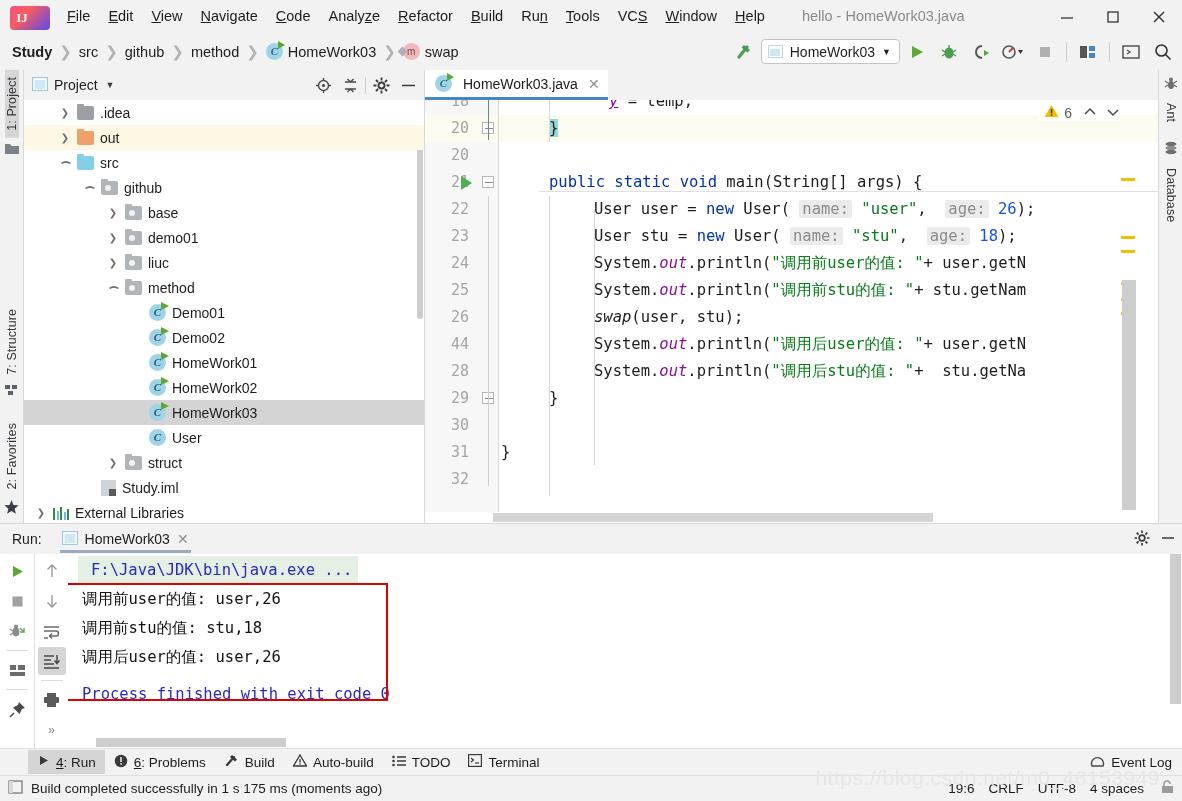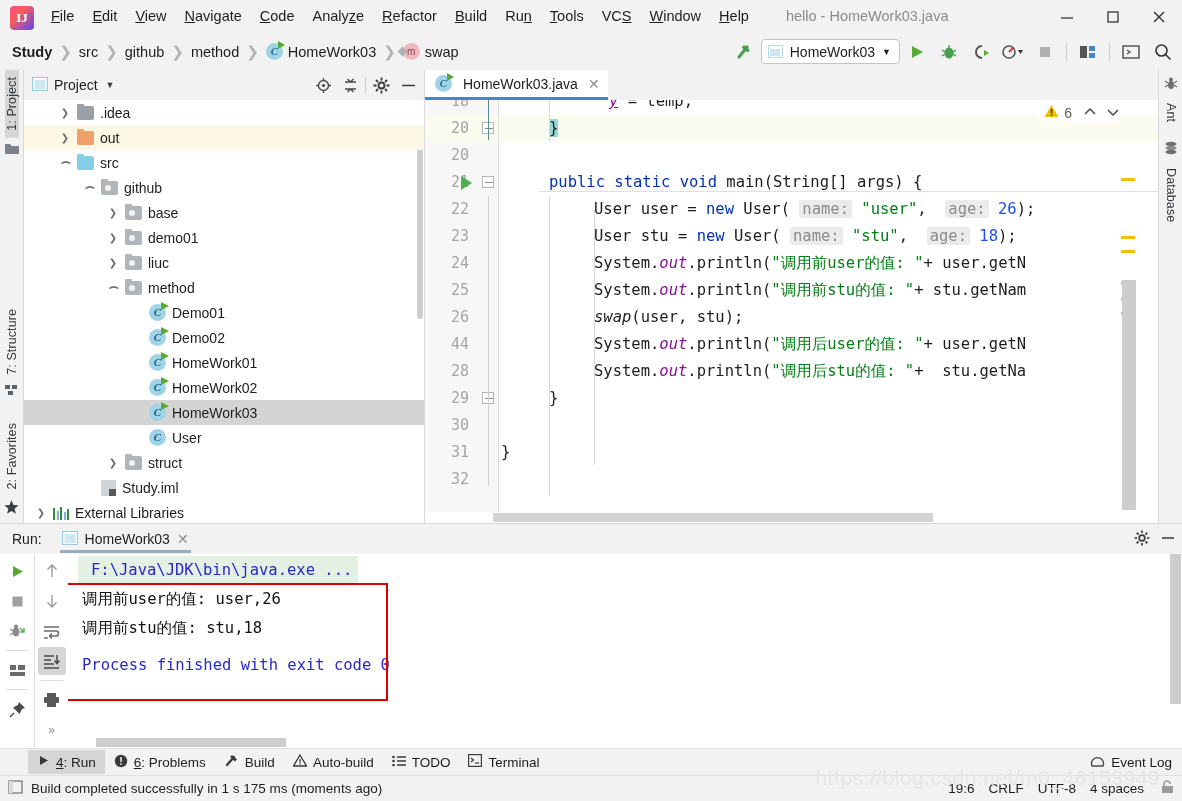--- a/index.html
+++ b/index.html
@@ -13,21 +13,21 @@
     overflow:hidden;
     position:relative;
   }
   .ide { width:1182px; height:801px; display:flex; flex-direction:column; position:relative; }
 
   
   .menubar {
     height:33px; background:#f2f2f2; display:flex; align-items:center;
     padding-left:6px; border-bottom:1px solid #f2f2f2; position:relative;
   }
-  .logo { width:24px; height:24px; margin:4px 8px 0 4px; position:relative; }
+  .logo { width:40px; height:24px; margin:4px 8px 0 4px; position:relative; }
   .logo .sq {
     position:absolute; inset:0; border-radius:4px;
     background:linear-gradient(135deg,#f24f8a 0%,#fa5c5c 35%,#5a49f2 100%);
   }
   .logo .inner {
     position:absolute; left:5px; top:4px; width:14px; height:16px;
     color:#fff; font-family:"Liberation Serif",serif; font-weight:bold; font-size:13px;
     line-height:16px; text-align:center;
   }
   .menuitem {
@@ -747,20 +747,21 @@
               <rect x="4" y="11" width="9" height="4" fill="#5a5a5a"></rect>
             </svg>
         </div>
         <div class="rt" style="color:#8a8a8a;font-size:12px;">»</div>
       </div>
 
       <div class="console" id="console">
           <div style="padding-left: 10px; height: 29px;"><span class="cline cmd" style="padding-left: 13px;">F:\Java\JDK\bin\java.exe ...</span></div>
           <div class="cline out" style="padding-left: 14px;">调用前user的值: user,26</div>
           <div class="cline out" style="padding-left: 14px;">调用前stu的值: stu,18</div>
+          <div class="cline out" style="padding-left: 14px;">调用后user的值: user,26</div>
           <div class="cline" style="height: 8px;"></div>
           <div class="cline fin" style="padding-left: 14px;">Process finished with exit code 0</div>
         <div class="conscroll">
             <div class="th"></div>
           </div>
         <div class="conhscroll">
             <div class="th"></div>
           </div>
       <div class="redbox" style="left: -2px; top: 29px; width: 322px; height: 118px; border-color: rgb(224, 0, 0);"></div>
         </div>

